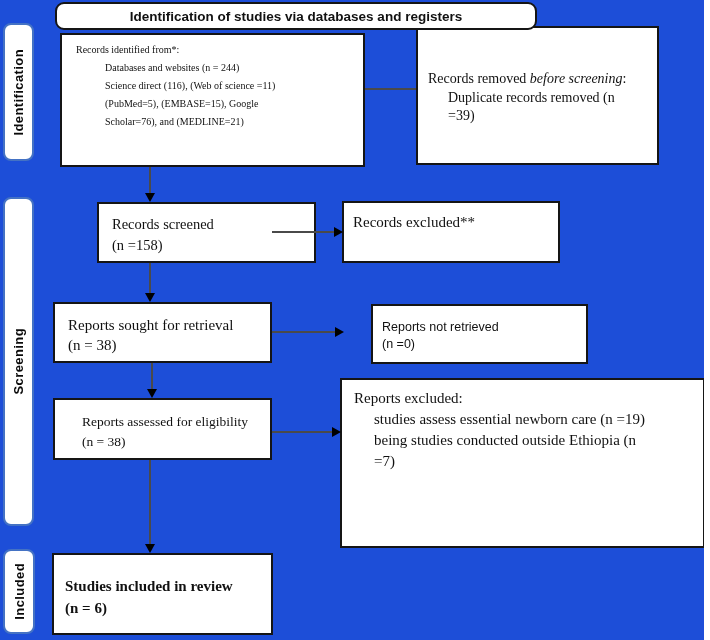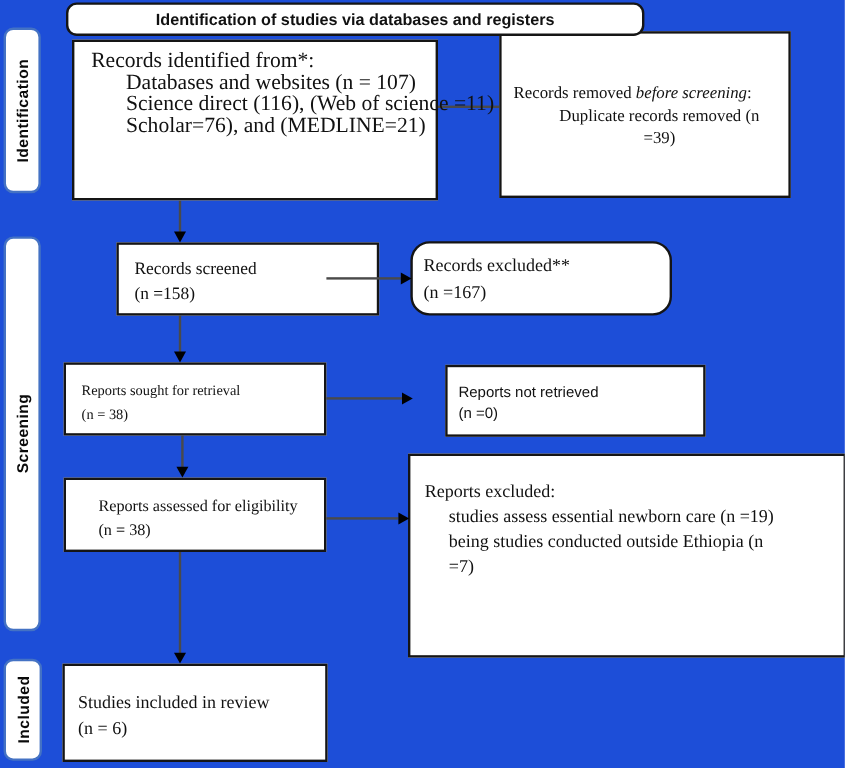--- a/index.html
+++ b/index.html
@@ -27,31 +27,31 @@
   }
   .side-box span{
     writing-mode:vertical-rl;transform:rotate(180deg);
     font-family:"Liberation Sans", sans-serif;font-weight:bold;font-size:13px;
     letter-spacing:0.4px;color:#0a0a0a;
   }
   #side-identification{left:3px;top:23px;width:31px;height:138px;}
   #side-screening{left:3px;top:197px;width:31px;height:329px;}
   #side-included{left:3px;top:549px;width:32px;height:85px;}
   
-  #box-identified{left:60px;top:33px;width:305px;height:134px;z-index:2;padding:6px 4px 0 14px;font-size:18px;line-height:18px;}
+  #box-identified{left:60px;top:33px;width:305px;height:134px;z-index:2;padding:6px 4px 0 14px;font-size:10px;line-height:18px;}
   #box-removed{left:416px;top:26px;width:243px;height:139px;z-index:1;padding:42px 6px 0 10px;font-size:14px;line-height:18.5px;}
-  #box-removed .ind2{padding-left:20px;text-align:center;}
+  #box-removed .ind2{padding-left:20px;}
   #box-screened{left:53px;top:202px;width:219px;height:61px;padding:10px 0 0 13px;font-size:14.5px;line-height:21px;margin-left:44px;}
-  #box-excluded{left:342px;top:201px;width:218px;height:62px;padding:8px 0 0 9px;font-size:15px;line-height:22px;border-radius:16px;}
-  #box-sought{left:53px;top:302px;width:219px;height:61px;padding:11px 0 0 13px;font-size:12px;line-height:20px;}
+  #box-excluded{left:342px;top:201px;width:218px;height:62px;padding:8px 0 0 9px;font-size:15px;line-height:22px;}
+  #box-sought{left:53px;top:302px;width:219px;height:61px;padding:11px 0 0 13px;font-size:15px;line-height:20px;}
   #box-notretrieved{left:343px;top:304px;width:217px;height:60px;padding:13px 0 0 9px;
     font-family:"Liberation Sans", sans-serif;font-size:12.5px;line-height:17px;margin-left:28px;}
   #box-assessed{left:53px;top:398px;width:219px;height:62px;padding:12px 0 0 27px;font-size:13.5px;line-height:20px;}
-  #box-reports-excluded{left:340px;top:378px;width:365px;height:170px;padding:20px 6px 0 12px;font-size:15px;line-height:21px;}
-  #box-included-review{left:52px;top:553px;width:221px;height:82px;padding:20px 0 0 11px;font-size:15px;line-height:22px;}
+  #box-reports-excluded{left:340px;top:378px;width:365px;height:170px;padding:8px 6px 0 12px;font-size:15px;line-height:21px;}
+  #box-included-review{left:52px;top:553px;width:221px;height:82px;padding:20px 0 0 11px;font-size:15px;line-height:22px;font-weight:bold;}
   
   .hl{position:absolute;height:2px;background:#4a4a4a;}
   .vl{position:absolute;width:2px;background:#4a4a4a;}
   .ah-r{position:absolute;width:0;height:0;border-top:5px solid transparent;border-bottom:5px solid transparent;border-left:9px solid #000;}
   .ah-d{position:absolute;width:0;height:0;border-left:5px solid transparent;border-right:5px solid transparent;border-top:9px solid #000;}
 </style>
 </head>
 <body>
 
 <div id="stage">
@@ -71,33 +71,33 @@
   </div>
 
   <div id="box-removed" class="box">
     <div class="ln"><span>Records removed </span><i>before screening</i><span>:</span></div>
     <div class="ln ind2">Duplicate records removed (n</div>
     <div class="ln ind2">=39)</div>
   </div>
 
   <div id="box-identified" class="box">
     <div class="ln">Records identified from*:</div>
-    <div class="ln ind">Databases and websites (n = 107)</div>
+    <div class="ln ind">Databases and websites (n = 244)</div>
     <div class="ln ind">Science direct (116), (Web of science =11)</div>
+    <div class="ln ind">(PubMed=5), (EMBASE=15), Google</div>
     <div class="ln ind">Scholar=76), and (MEDLINE=21)</div>
   </div>
 
   <div id="box-screened" class="box">
     <div class="ln">Records screened</div>
     <div class="ln">(n =158)</div>
   </div>
 
   <div id="box-excluded" class="box">
     <div class="ln">Records excluded**</div>
-    <div class="ln">(n =167)</div>
   </div>
 
   <div id="box-sought" class="box">
     <div class="ln">Reports sought for retrieval</div>
     <div class="ln">(n = 38)</div>
   </div>
 
   <div id="box-notretrieved" class="box">
     <div class="ln">Reports not retrieved</div>
     <div class="ln">(n =0)</div>

